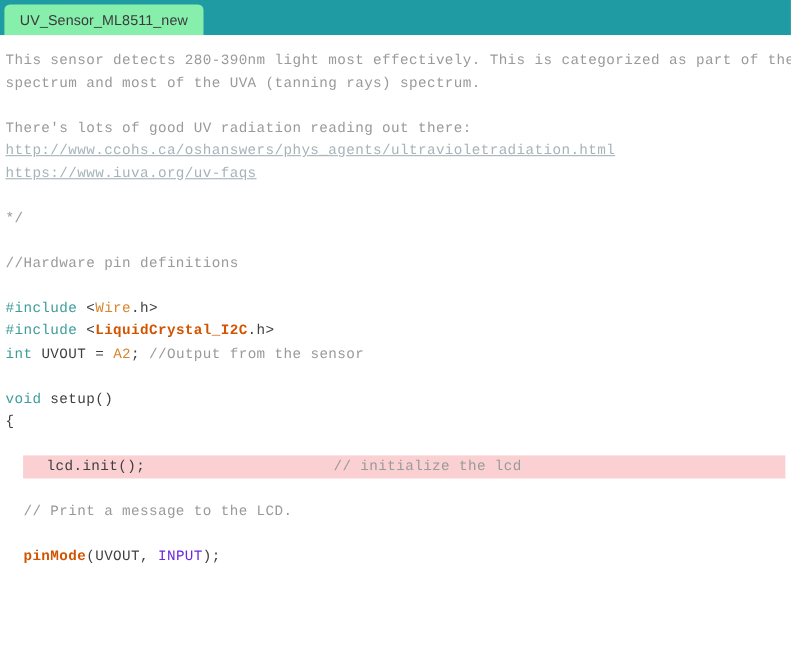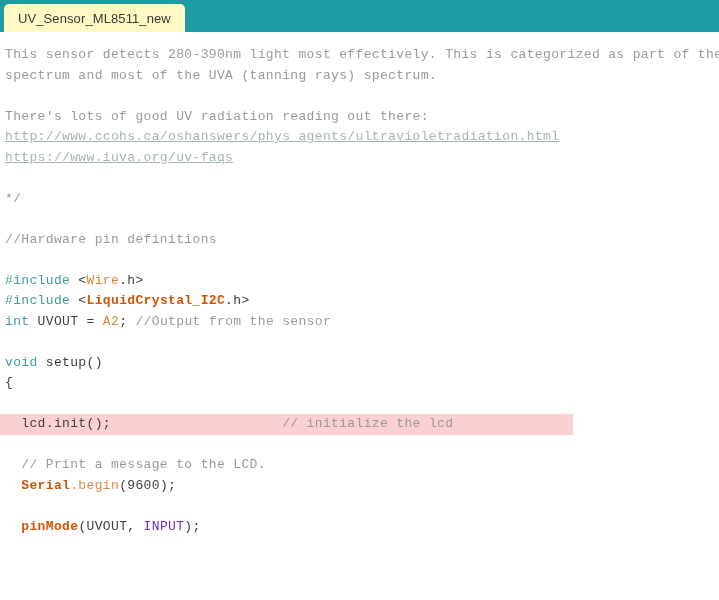--- a/index.html
+++ b/index.html
@@ -18,21 +18,21 @@
     width: 719px;
     background: #1f9ba4;
     display: flex;
     align-items: flex-end;
     overflow: hidden;
   }
   .tab {
     margin-left: 4px;
     height: 28px;
     padding: 0 14px 0 14px;
-    background: #fef9c3;
+    background: #86efac;
     border-radius: 5px 5px 0 0;
     display: flex;
     align-items: center;
     justify-content: center;
     white-space: nowrap;
   }
   .tab-label {
     font-family: "Liberation Sans", sans-serif;
     font-size: 13px;
     color: #3b3b3b;
@@ -52,21 +52,22 @@
     height: 20.5px;
     line-height: 20.5px;
     font-size: 13px;
     padding-left: 5px;
     white-space: pre;
     color: #3f3f3f;
     letter-spacing: 0.35px;
   }
   .code-line.highlight {
     background: #fbd0d2;
-    width: 573px;
+    width: 693px;
+    margin-left: 21px;
   }
   .code-line.blank { color: transparent; }
 
   
   .t-comment  { color: #9a9a9a; }
   .t-plain    { color: #3f3f3f; }
   .t-kw       { color: #3c9d9b; }      
   .t-type     { color: #d35400; font-weight: bold; } 
   .t-func     { color: #e08a4a; }      
   .t-const    { color: #d8852f; }
@@ -115,19 +116,18 @@
 
   <div class="code-line blank">&nbsp;</div>
 
   <div class="code-line highlight"><span class="t-plain">  lcd.init();</span><span class="t-plain">                     </span><span class="t-comment">// initialize the lcd</span></div>
 
   <div class="code-line blank">&nbsp;</div>
 
   <div class="code-line"><span class="t-comment">  // Print a message to the LCD.</span></div>
 
 
-  <div class="code-line"><span class="t-type">  Serial</span><span class="t-func">.begin</span><span class="t-plain">(9600);</span></div>
 
   <div class="code-line blank">&nbsp;</div>
 
   <div class="code-line"><span class="t-type">  pinMode</span><span class="t-plain">(UVOUT, </span><span class="t-builtin">INPUT</span><span class="t-plain">);</span></div>
 
 </div>
 
 </body></html>

